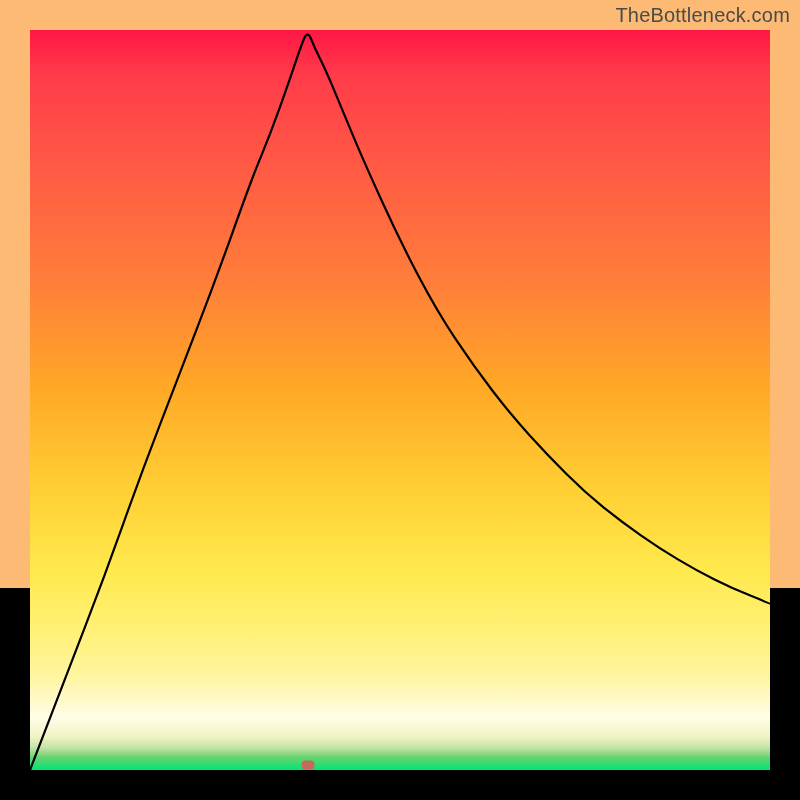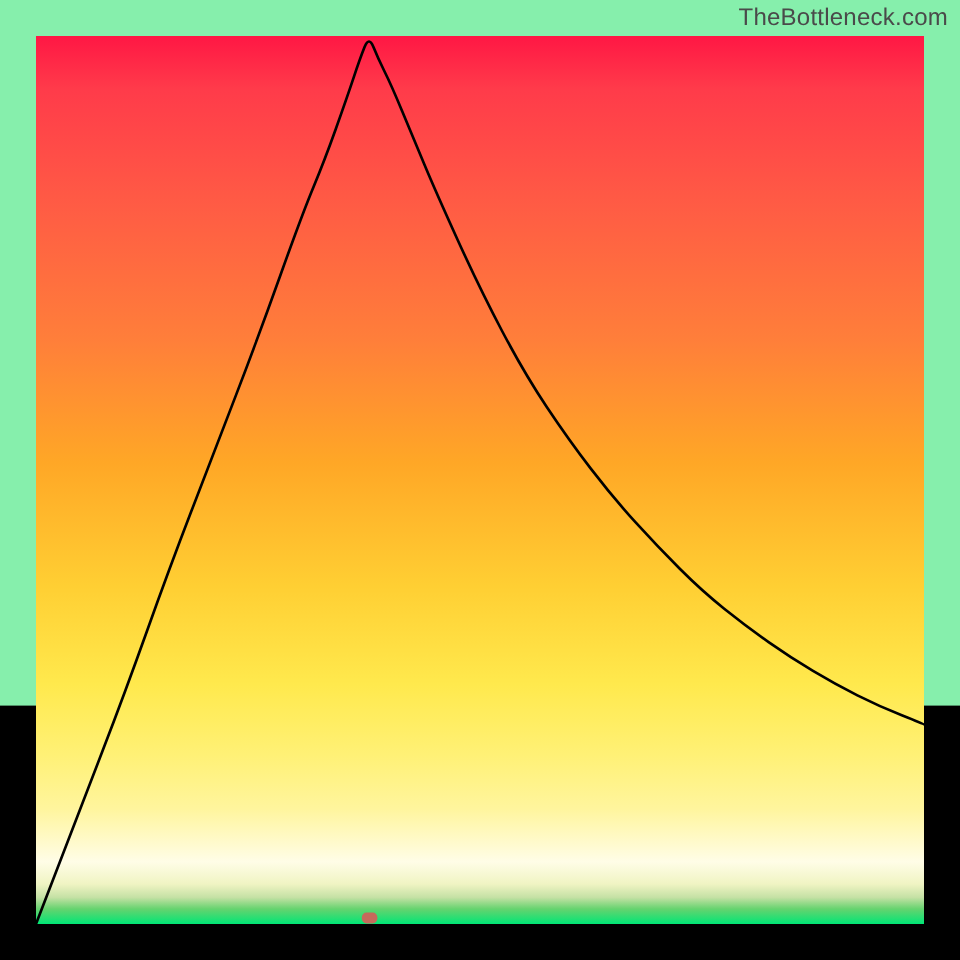--- a/index.html
+++ b/index.html
@@ -8,21 +8,21 @@
     width: 800px;
     height: 800px;
     background: #000000;
     overflow: hidden;
     font-family: Arial, Helvetica, sans-serif;
   }
   .frame {
     position: relative;
     width: 800px;
     height: 588px;
-    background: #86efac;
+    background: #fdba74;
   }
   .plot {
     position: absolute;
     left: 30px;
     top: 30px;
     width: 740px;
     height: 740px;
     
     background: linear-gradient(
       to bottom,

